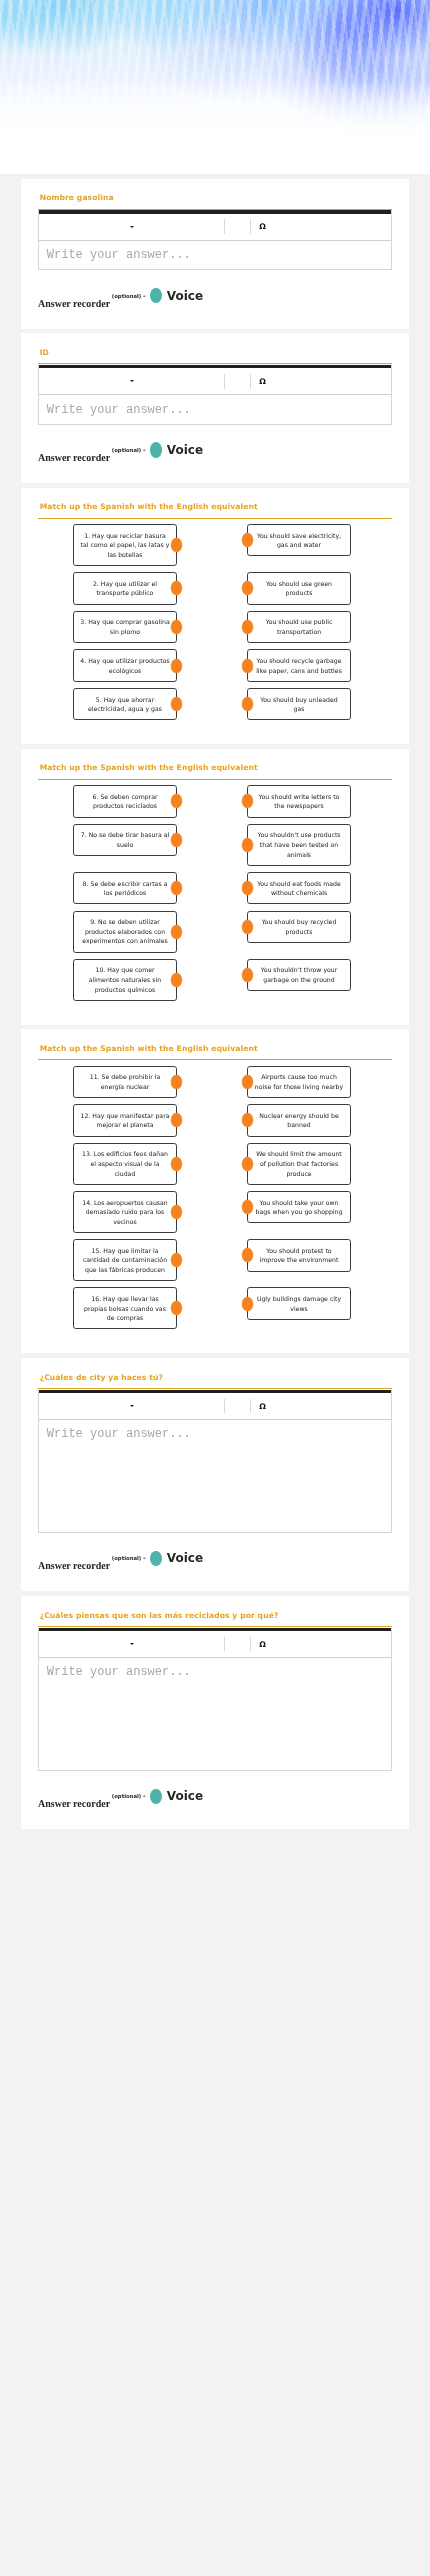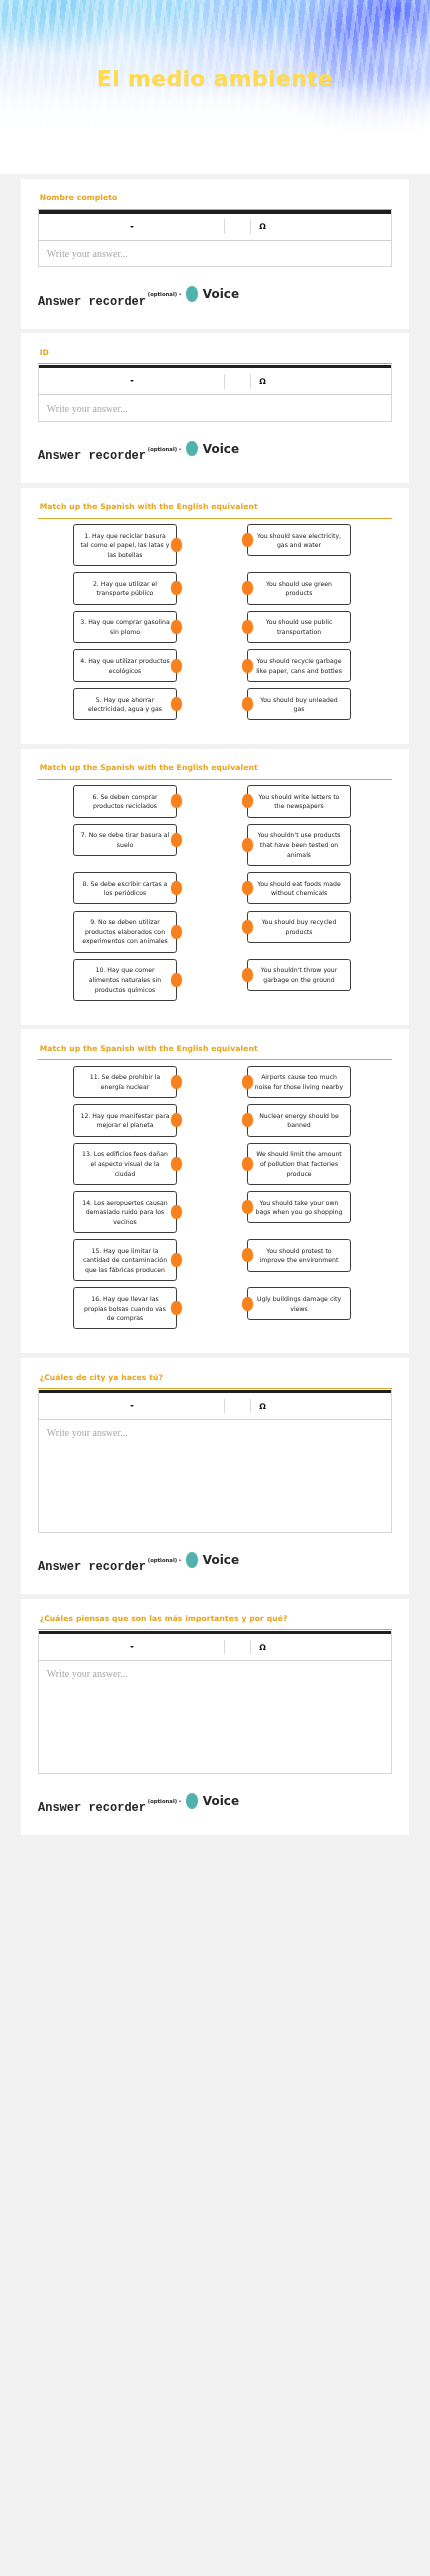--- a/index.html
+++ b/index.html
@@ -130,36 +130,36 @@
     color: #111;
   }
   .editor-body {
     background: #fff;
     padding: 7.3px 7.8px;
   }
   .editor-body.short { min-height: 20px; }
   .editor-body.tall  { min-height: 112px; }
   .placeholder {
     color: #a8a8a8;
-    font-size: 10px;
-    font-family: Liberation Serif, serif;
+    font-size: 12px;
+    font-family: Liberation Mono, monospace;
   }
 
   
   .recorder {
     display: flex;
     align-items: center;
     gap: 0;
     margin-top: 12.3px;
     padding-bottom: 2.2px;
   }
   .rec-strong {
-    font-family: Liberation Mono, monospace;
+    font-family: Liberation Serif, serif;
     font-weight: 700;
-    font-size: 12px;
+    font-size: 10px;
     color: #262626;
     margin-top: 15px;
   }
   .rec-optional {
     font-family: "DejaVu Sans", sans-serif;
     font-weight: 700;
     font-size: 5.3px;
     color: #262626;
     margin-left: 1.7px;
   }
@@ -235,28 +235,27 @@
 </style>
 </head>
 <body>
 
 <div class="page">
 
   <div class="hero">
     <div class="hero-sky"></div>
     <div class="hero-wash"></div>
     <div class="hero-fade"></div>
-    <div class="hero-title">El medio ambiente</div>
   </div>
 
   <div id="card-host">
       <div class="gap"></div>
       <div class="card">
         <div class="block">
-          <div class="q-label">Nombre completo</div>
+          <div class="q-label">Nombre gasolina</div>
           <div class="q-rule"></div>
           <div class="editor">
             <div class="editor-topbar"></div>
             <div class="editor-toolbar">
               <div class="tb-left">
                 <span class="caret"></span>
               </div>
               <div class="tb-sep"></div>
               <div class="tb-slot"></div>
               <div class="tb-sep"></div>
@@ -538,21 +537,21 @@
             <span class="rec-optional">(optional)</span>
             <span class="rec-dash">-</span>
             <div class="rec-blob"></div>
             <span class="rec-voice">Voice</span>
           </div>
         </div>
       </div>
       <div class="gap"></div>
       <div class="card">
         <div class="block">
-          <div class="q-label">¿Cuáles piensas que son las más importantes y por qué?</div>
+          <div class="q-label">¿Cuáles piensas que son las más reciclados y por qué?</div>
           <div class="q-rule"></div>
           <div class="editor">
             <div class="editor-topbar"></div>
             <div class="editor-toolbar">
               <div class="tb-left">
                 <span class="caret"></span>
               </div>
               <div class="tb-sep"></div>
               <div class="tb-slot"></div>
               <div class="tb-sep"></div>

